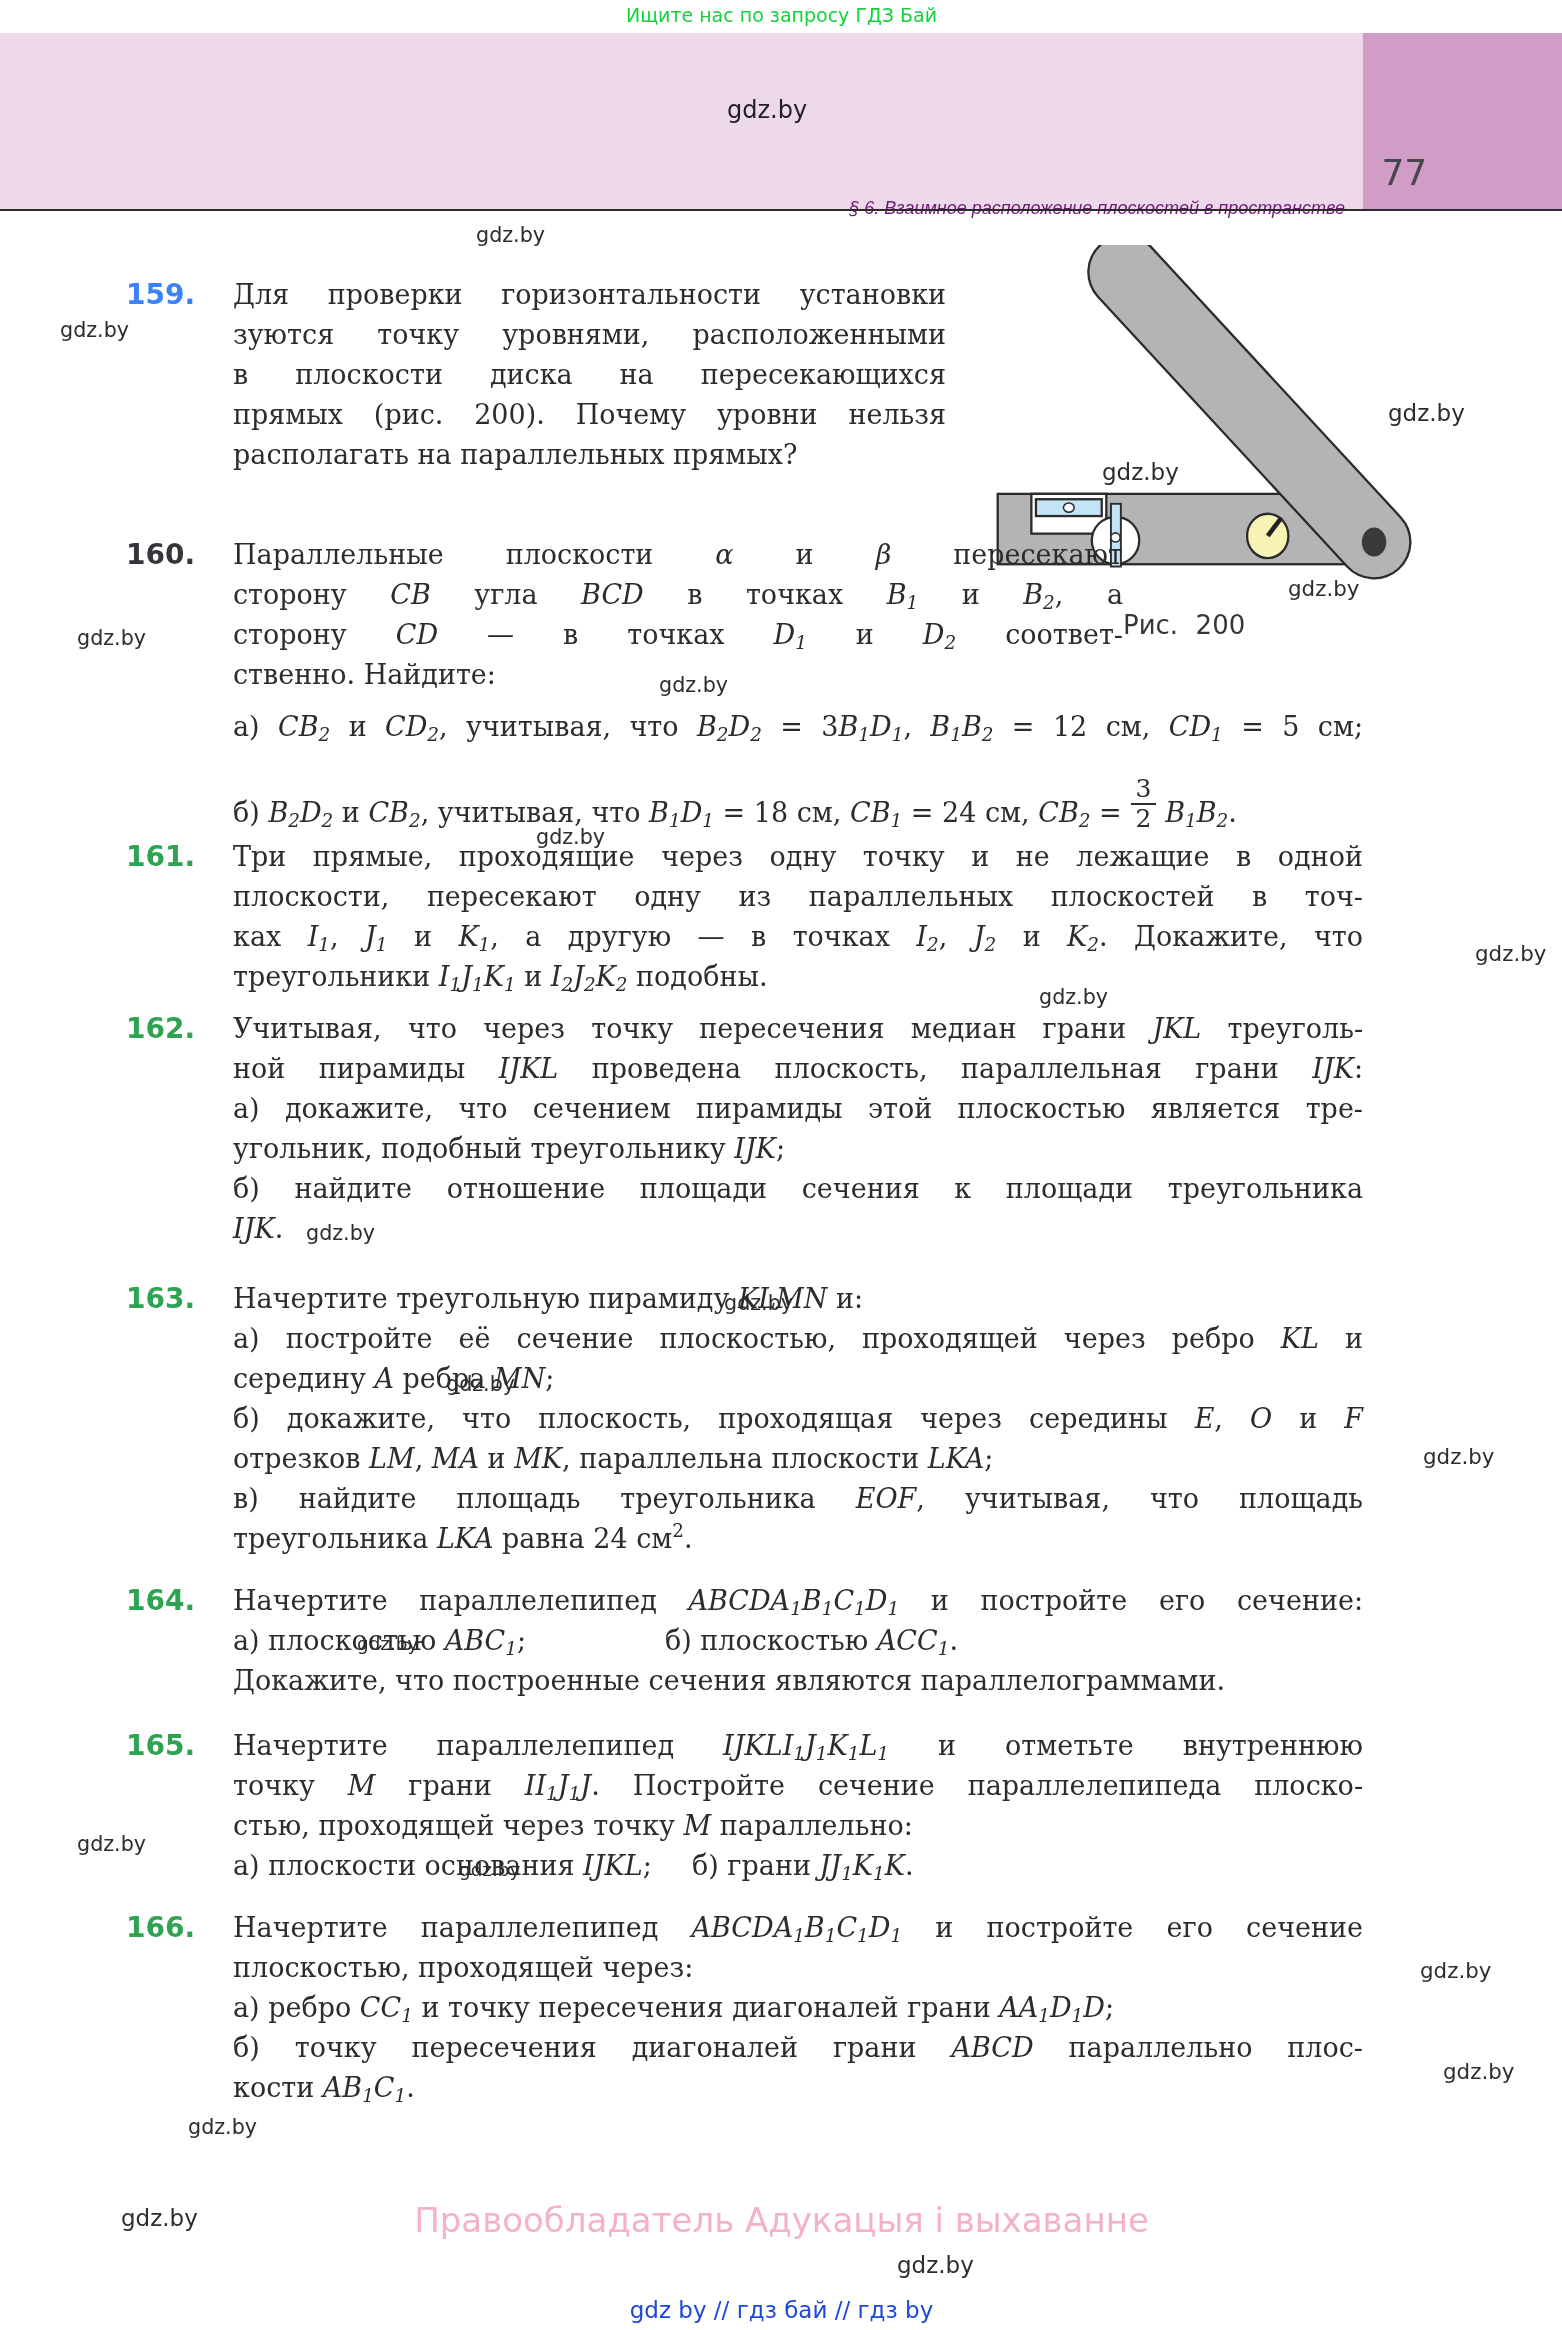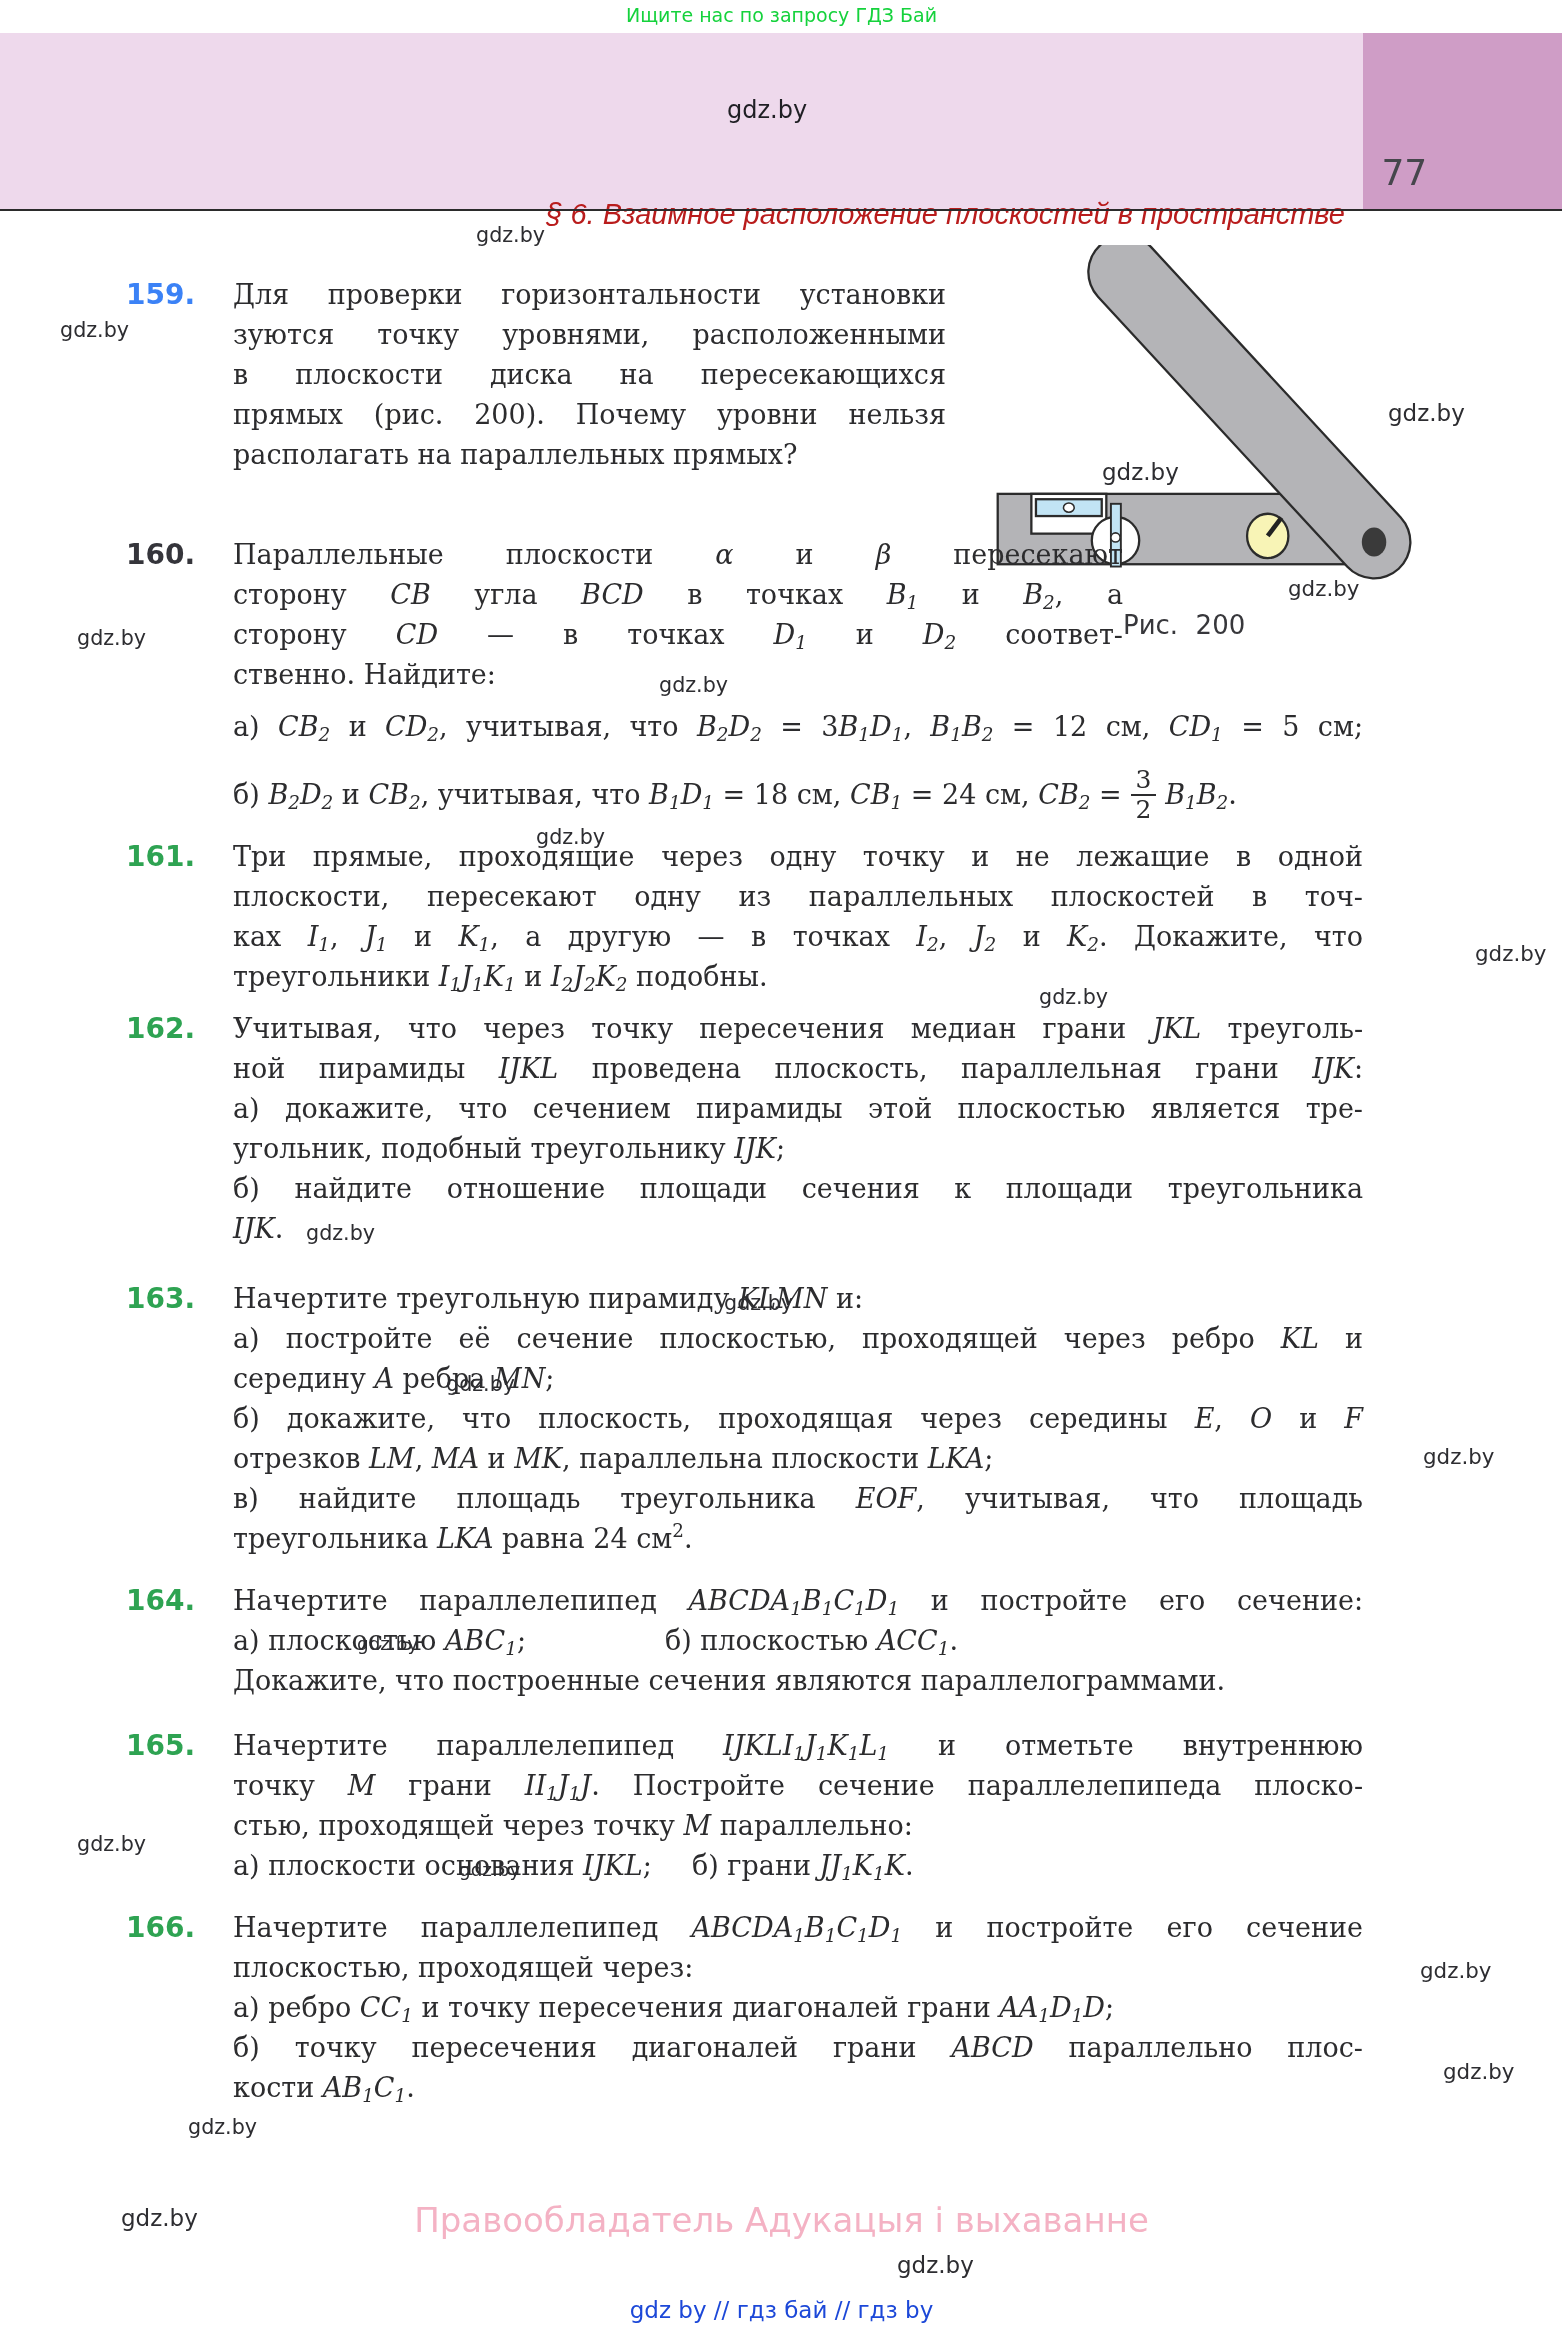--- a/index.html
+++ b/index.html
@@ -8,34 +8,34 @@
   
   .promo{position:absolute;top:3.8px;left:0;width:100%;text-align:center;
          font-family:"DejaVu Sans",sans-serif;font-size:19px;font-weight:500;}
   
   .bar{position:absolute;top:33px;left:0;width:1563px;height:176px;}
   .bar-bottom{position:absolute;top:209px;left:0;width:1563px;height:2.3px;background:#2b2b2b;}
   .bar-wm{position:absolute;left:727px;top:63px;font-family:"DejaVu Sans",sans-serif;
           font-size:24px;color:#1f1f24;}
   .bar-title{position:absolute;left:0;top:165px;width:1345px;text-align:right;
              font-family:"Liberation Sans","DejaVu Sans",sans-serif;font-style:italic;
-             font-size:29px;color:#b91c1c;}
+             font-size:18px;color:#701a75;}
   .page-box{position:absolute;left:1363px;top:0;width:200px;height:176px;}
   .page-num{position:absolute;left:18.4px;top:119px;font-family:"DejaVu Sans",sans-serif;
             font-size:36px;color:#46464c;}
   
   .pnum{position:absolute;left:126px;width:99px;font-family:"DejaVu Sans",sans-serif;
         font-weight:bold;font-size:28px;line-height:40px;}
   .tblock{position:absolute;font-size:27px;line-height:40px;}
   .line{height:40px;text-align:justify;text-align-last:justify;}
   .line.last{text-align-last:left;}
   .line i{font-style:italic;}
   .line sub{font-size:18.4px;line-height:0;vertical-align:-5.4px;}
   .line sup{font-size:18.4px;line-height:0;vertical-align:10.7px;}
-  .fline{display:flex;align-items:center;height:77px;text-align:left;text-align-last:left;}
+  .fline{display:flex;align-items:flex-end;height:77px;text-align:left;text-align-last:left;}
   .frac{display:inline-flex;flex-direction:column;align-items:center;margin:0 9.2px;
         font-size:25px;line-height:1.12;}
   .frac .fn{padding:0 4.6px;border-bottom:2.3px solid #2c2c2e;}
   .split{position:relative;text-align:left;text-align-last:left;}
   .split .seg2{position:absolute;top:0;}
   
   .wm{position:absolute;font-family:"DejaVu Sans",sans-serif;color:#2d2d31;white-space:nowrap;}
   
   #figure-svg{position:absolute;left:987px;top:245px;}
   .fig-caption{position:absolute;left:1123px;top:610px;font-family:"DejaVu Sans",sans-serif;

